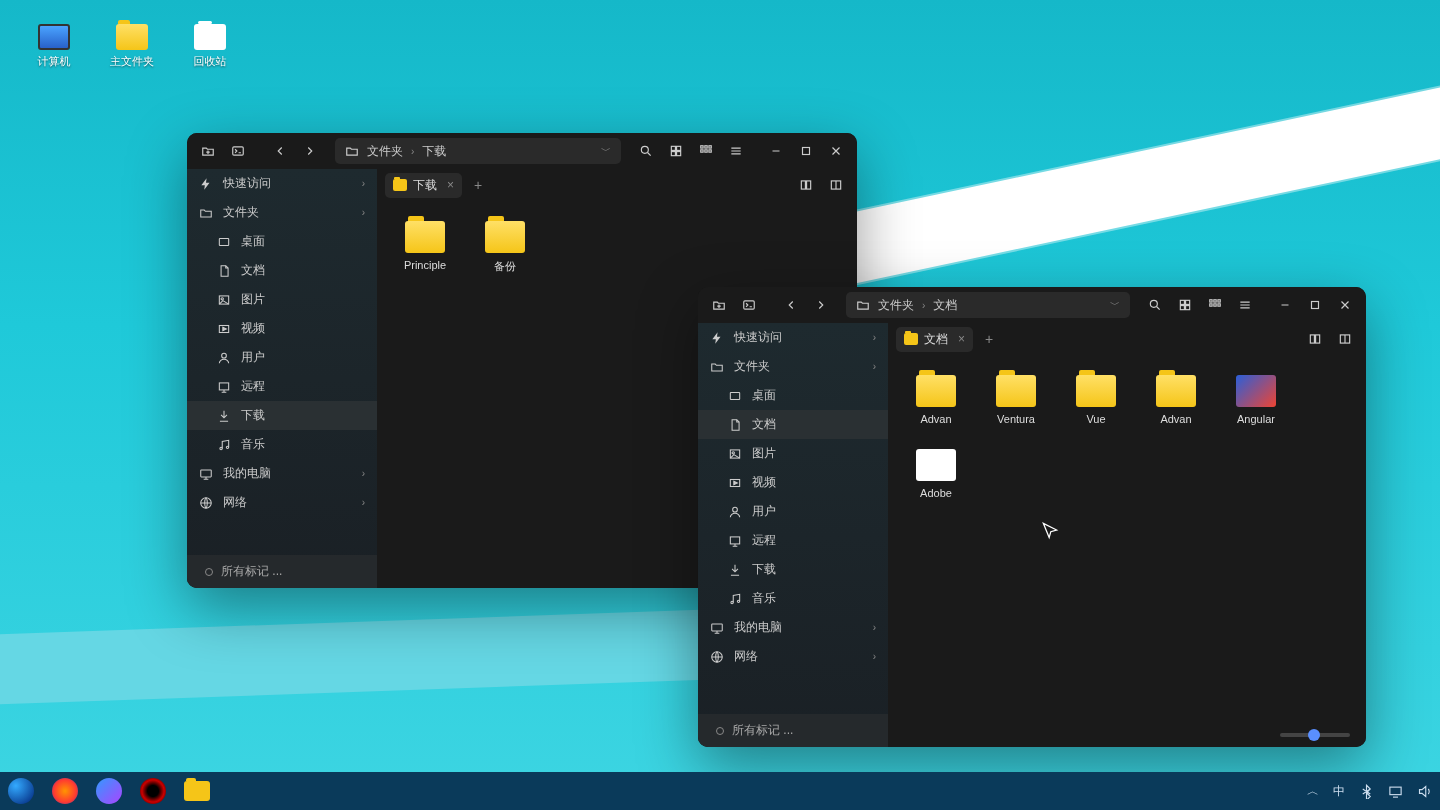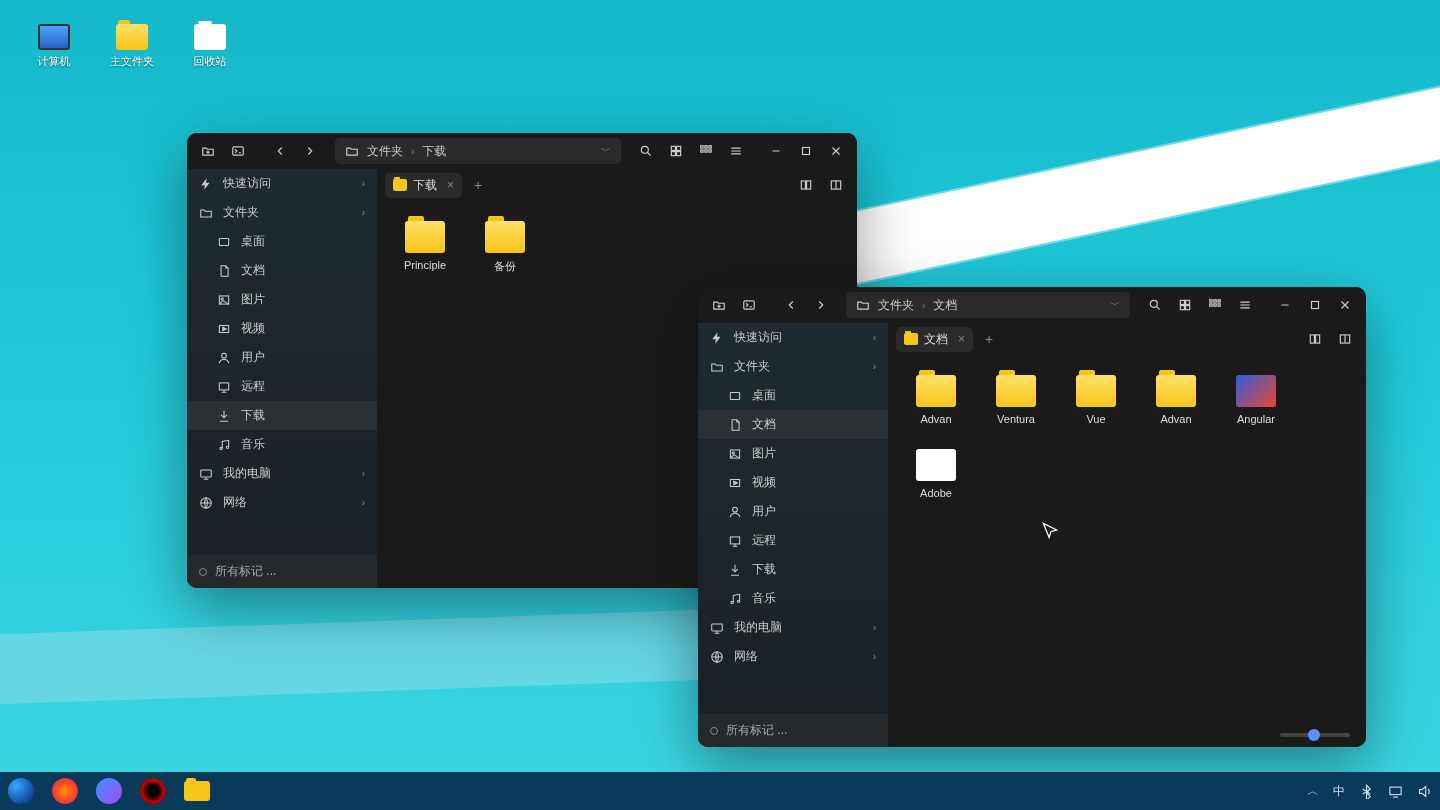--- a/index.html
+++ b/index.html
@@ -34,21 +34,21 @@
 .addressbar { flex:1; margin:0 8px; height:26px; background:#2a2a2a; border-radius:5px; display:flex; align-items:center; padding:0 10px; gap:8px; color:#ccc; font-size:12px; }
 .addressbar .chev { color:#888; font-size:10px; }
 .addressbar .dd { margin-left:auto; color:#888; font-size:10px; }
 .fm-body { flex:1; display:flex; min-height:0; }
 .sidebar { width:190px; background:linear-gradient(180deg, #1e2a2f 0%, #1a2025 100%); display:flex; flex-direction:column; font-size:12px; color:#ccc; overflow-y:auto;text-align:right;}
 .sb-item { display:flex; align-items:center; padding:6px 12px; gap:10px; cursor:pointer; position:relative; }
 .sb-item.active { background:#2a3033; }
 .sb-item .arr { margin-left:auto; color:#888; font-size:10px; }
 .sb-item svg { width:14px; height:14px; stroke:#ccc; stroke-width:1.8; fill:none; flex-shrink:0; }
 .sb-sub { padding-left:30px; }
-.sb-footer { margin-top:auto; padding:8px 12px; background:#25292c; display:flex; align-items:center; gap:8px; font-size:12px; color:#aaa; }
+.sb-footer { margin-top:auto; padding:8px 18px; background:#25292c; display:flex; align-items:center; gap:8px; font-size:12px; color:#aaa; }
 .sb-footer .dot { width:8px; height:8px; border-radius:50%; border:1.5px solid #888; }
 
 .content { flex:1; background:#1a1a1a; display:flex; flex-direction:column; }
 .tabbar { height:32px; display:flex; align-items:center; padding:4px 8px; gap:6px; }
 .tab { display:flex; align-items:center; gap:6px; background:#2a2a2a; padding:4px 8px; border-radius:5px; font-size:12px; color:#ddd; }
 .tab .fic { width:14px; height:12px; background:#f5c518; border-radius:2px; position:relative; }
 .tab .fic:before { content:""; position:absolute; top:-2px; left:1px; width:6px; height:2px; background:#f5c518; border-radius:1px 1px 0 0; }
 .tab .x { color:#888; margin-left:4px; cursor:pointer; font-size:12px; }
 .tab-add { width:20px; height:20px; display:flex; align-items:center; justify-content:center; color:#888; cursor:pointer; border-radius:4px; font-size:14px; }
 .tabbar .right { margin-left:auto; display:flex; gap:4px; }

